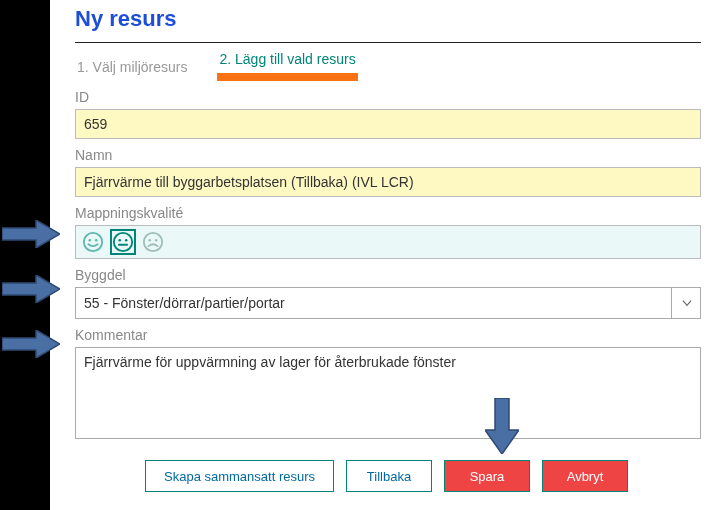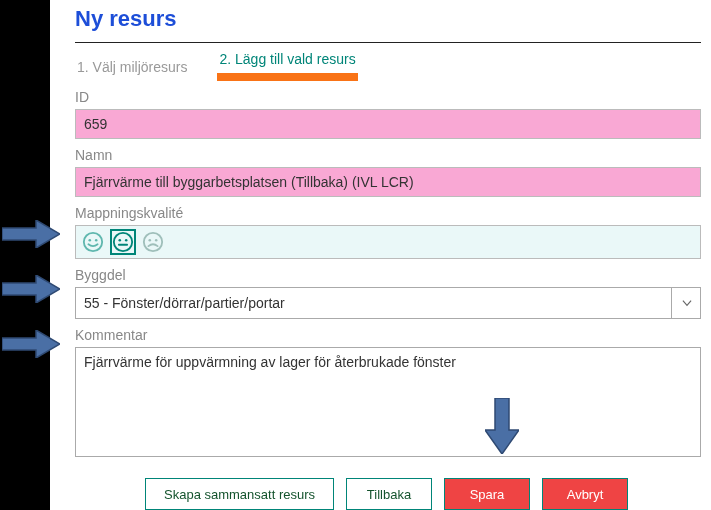--- a/index.html
+++ b/index.html
@@ -58,21 +58,21 @@
   }
   .label {
     font-size: 14px;
     color: #888;
     margin: 8px 0 4px 0;
   }
   .field {
     width: 100%;
     height: 30px;
     border: 1px solid #bbb;
-    background: #f9a8d4;
+    background: #fef9c3;
     padding: 4px 8px;
     font-size: 14px;
     color: #333;
     font-family: inherit;
     display: flex;
     align-items: center;
   }
   .quality-row {
     width: 100%;
     height: 34px;
@@ -112,21 +112,21 @@
     right: 0; top: 0;
     width: 30px; height: 32px;
     border-left: 1px solid #aaa;
     display: flex;
     align-items: center;
     justify-content: center;
     cursor: pointer;
   }
   .textarea {
     width: 100%;
-    height: 110px;
+    height: 92px;
     border: 1px solid #aaa;
     background: #fff;
     padding: 6px 8px;
     font-size: 14px;
     color: #333;
     font-family: inherit;
     resize: none;
   }
   .button-row {
     display: flex;
@@ -142,21 +142,21 @@
     font-size: 13px;
     display: flex;
     align-items: center;
     justify-content: center;
     cursor: pointer;
     font-family: inherit;
   }
   .btn-outline {
     border: 1px solid #008578;
     background: #fff;
-    color: #14532d;
+    color: #0369a1;
     text-align: right;
   }
   .btn-outline.wide { min-width: 170px; }
   .btn-solid {
     border: 1px solid #008578;
     background: #ef4444;
     color: #fff;
   }
   
   .arrow-right {

